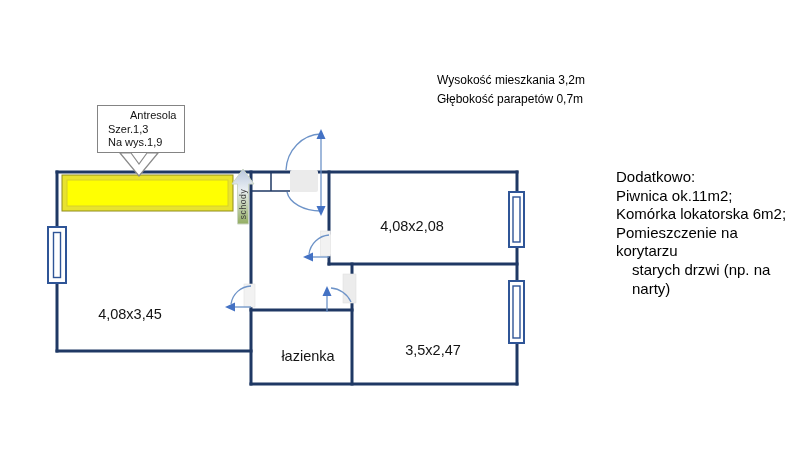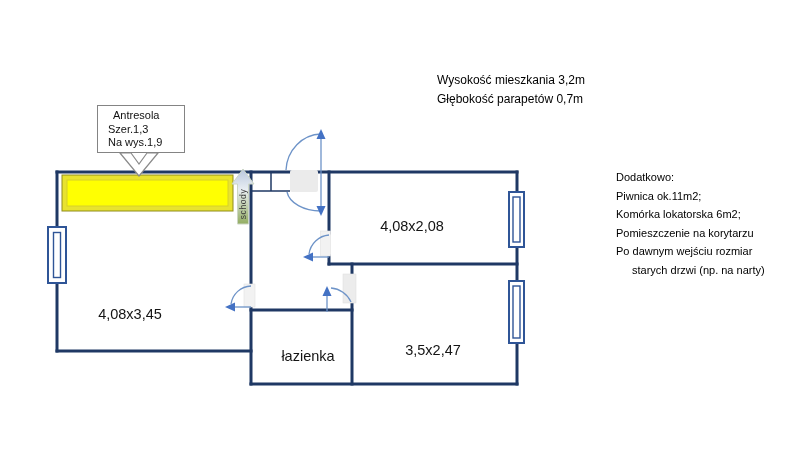--- a/index.html
+++ b/index.html
@@ -1,27 +1,27 @@
 <!DOCTYPE html>
 <html><head>
 <meta charset="utf-8">
 <style>
   html,body{margin:0;padding:0;background:#ffffff;}
   #canvas{position:relative;width:800px;height:450px;background:#ffffff;overflow:hidden;
           font-family:"Liberation Sans", sans-serif;}
   #plan-svg{position:absolute;left:0;top:0;}
   .txt{position:absolute;color:#1a1a1a;}
   #top-info{left:437px;top:71px;font-size:12px;line-height:19px;color:#000;}
-  #additional-info{left:616px;top:168px;font-size:11px;line-height:18.6px;color:#000;}
+  #additional-info{left:616px;top:168px;font-size:15px;line-height:18.6px;color:#000;}
   #additional-info div:last-child{margin-left:16px;}
   .room-label{position:absolute;transform:translate(-50%,-50%);font-size:14.5px;color:#141414;white-space:nowrap;}
   #callout-box{position:absolute;left:97px;top:105px;width:88px;height:48px;background:#fff;
                border:1.2px solid #848484;font-size:11px;line-height:13.5px;color:#111;
                padding:3px 0 0 10px;box-sizing:border-box;}
-  #callout-box .l1{margin-left:5px;}
+  #callout-box .l1{margin-left:22px;}
 </style>
 </head>
 <body>
 
 <div id="canvas">
 
   <svg id="plan-svg" width="800" height="450" viewBox="0 0 800 450">
     <defs>
       <linearGradient id="gradStairs" x1="0" y1="0" x2="0" y2="1">
         <stop offset="0%" stop-color="#b9c7dd"></stop>
@@ -114,21 +114,20 @@
   <div id="top-info" class="txt">
     <div>Wysokość mieszkania 3,2m</div>
     <div>Głębokość parapetów 0,7m</div>
   </div>
 
   <div id="additional-info" class="txt">
     <div>Dodatkowo:</div>
     <div>Piwnica ok.11m2;</div>
     <div>Komórka lokatorska 6m2;</div>
     <div>Pomieszczenie na korytarzu</div>
-    <div>Po dawnym wejściu rozmiar</div>
     <div>starych drzwi (np. na narty)</div>
   </div>
 
   <div class="room-label" style="left:130px;top:314px;">4,08x3,45</div>
   <div class="room-label" style="left:412px;top:226px;">4,08x2,08</div>
   <div class="room-label" style="left:433px;top:350px;">3,5x2,47</div>
   <div class="room-label" style="left:308px;top:356px;">łazienka</div>
 
 </div>
 

